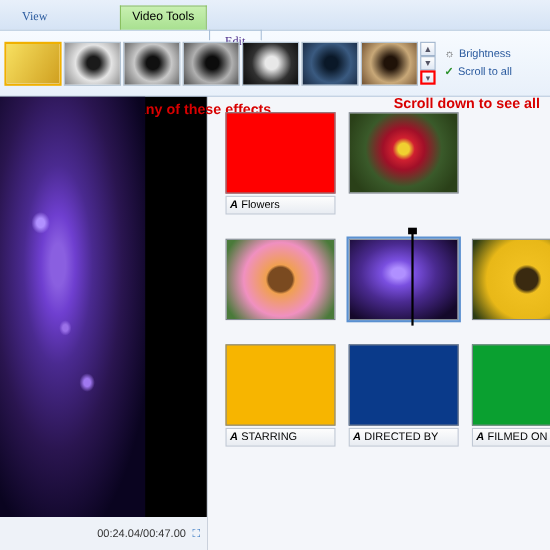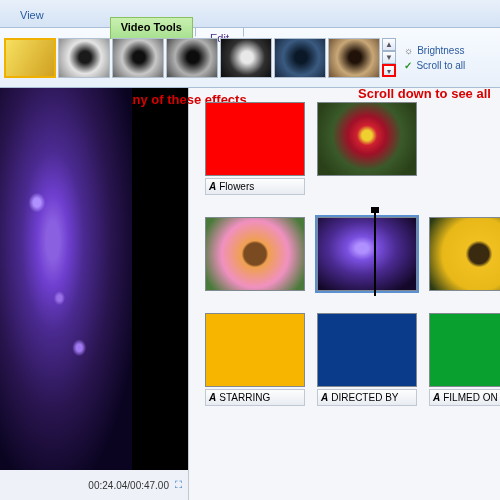--- a/index.html
+++ b/index.html
@@ -1,21 +1,21 @@
 <!DOCTYPE html>
 <html><head>
   <meta charset="utf-8">
   <style>
     * { margin: 0; padding: 0; box-sizing: border-box; }
     body { font-family: "Segoe UI", Tahoma, sans-serif; font-size: 11px; background: #fff; width: 500px; height: 500px; overflow: hidden; }
     
     .ribbon-top { display: flex; align-items: flex-end; height: 28px; background: linear-gradient(#e8f0fa, #d5e3f5); border-bottom: 1px solid #a9bfd8; }
-    .tab-group-label { background: linear-gradient(#c8f0b0, #a8e090); padding: 3px 10px; font-size: 11px; border: 1px solid #8ac060; border-bottom: none; margin-left: 50px; position: relative; top: 12px; font-weight: bold; }
+    .tab-group-label { background: linear-gradient(#c8f0b0, #a8e090); padding: 3px 10px; font-size: 11px; border: 1px solid #8ac060; border-bottom: none; margin-left: 50px; position: relative; top: 0; }
     .tabs { display: flex; gap: 2px; padding: 0 6px; height: 22px; }
-    .tab { padding: 4px 14px; color: #2a5a9e; cursor: pointer; }
+    .tab { padding: 4px 14px; color: #2a5a9e; cursor: pointer; font-family: Liberation Serif, serif; }
     .tab.active { background: #f7fbff; border: 1px solid #a9bfd8; border-bottom: 1px solid #f7fbff; position: relative; top: 1px; color: #4a2a88; margin-top: 21px; }
     
     .ribbon-body { display: flex; align-items: center; height: 60px; background: linear-gradient(#f7fbff, #e8f0fa); border-bottom: 1px solid #a9bfd8; padding: 3px 4px; }
     .effects-strip { display: flex; gap: 2px; }
     .effect-thumb { width: 52px; height: 40px; border: 1px solid #b0c0d0; cursor: pointer; position: relative; overflow: hidden; }
     .effect-thumb.sel { border: 2px solid #f0b000; }
     .effect-thumb .eff-inner { width: 100%; height: 100%; }
     .scroll-ctrl { display: flex; flex-direction: column; margin-left: 2px; }
     .scroll-btn { width: 14px; height: 13px; background: linear-gradient(#fdfdfd,#e0e8f4); border: 1px solid #a0b4cc; font-size: 8px; line-height: 11px; text-align: center; color: #556; cursor: pointer; }
     .scroll-btn.highlighted { border: 2px solid #ff0000; }

